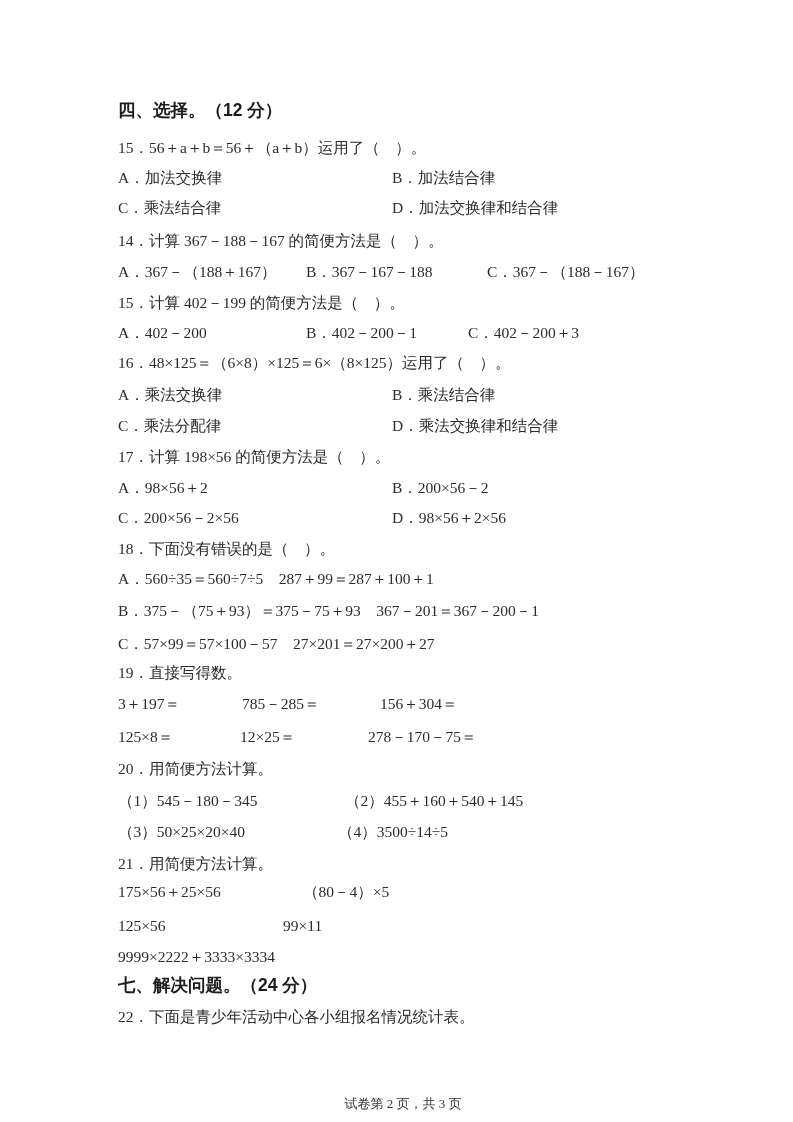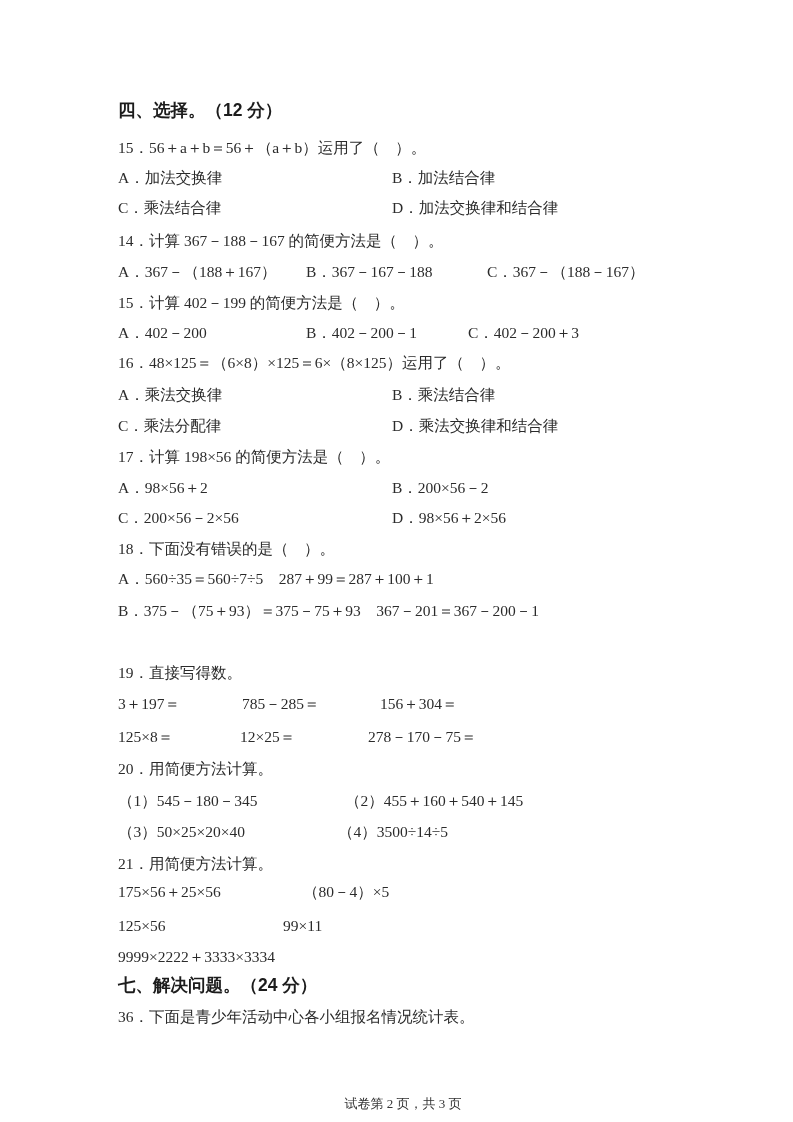--- a/index.html
+++ b/index.html
@@ -95,20 +95,23 @@
 
   <div class="line" style="top:537px">
     <span class="cell" style="left:118px">18．下面没有错误的是（　）。</span>
   </div>
   <div class="line" style="top:567px">
     <span class="cell" style="left:118px">A．560÷35＝560÷7÷5　287＋99＝287＋100＋1</span>
   </div>
   <div class="line" style="top:599px">
     <span class="cell" style="left:118px">B．375－（75＋93）＝375－75＋93　367－201＝367－200－1</span>
   </div>
+  <div class="line" style="top:632px">
+    <span class="cell" style="left:118px">C．57×99＝57×100－57　27×201＝27×200＋27</span>
+  </div>
 
   <div class="line" style="top:661px">
     <span class="cell" style="left:118px">19．直接写得数。</span>
   </div>
   <div class="line" style="top:692px">
     <span class="cell" style="left:118px">3＋197＝</span>
     <span class="cell" style="left:242px">785－285＝</span>
     <span class="cell" style="left:380px">156＋304＝</span>
   </div>
   <div class="line" style="top:725px">
@@ -142,20 +145,20 @@
   </div>
   <div class="line" style="top:945px">
     <span class="cell" style="left:118px">9999×2222＋3333×3334</span>
   </div>
 
   <div class="line heading" style="top:973px">
     <span class="cell" style="left:118px">七、解决问题。（24 分）</span>
   </div>
 
   <div class="line" style="top:1005px">
-    <span class="cell" style="left:118px">36．下面是青少年活动中心各小组报名情况统计表。</span>
+    <span class="cell" style="left:118px">22．下面是青少年活动中心各小组报名情况统计表。</span>
   </div>
 
   <div class="line footer-line" style="top:1068px">
     <span>试卷第 2 页，共 3 页</span>
   </div>
 
 </div>
 
 </body></html>

